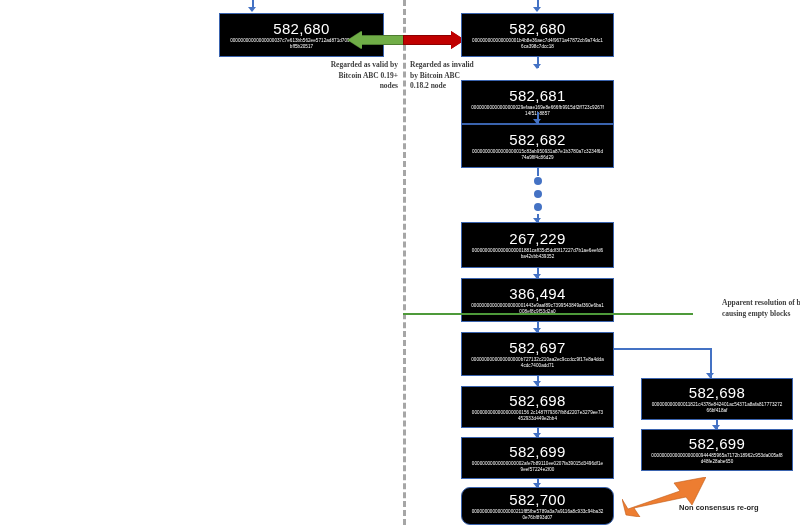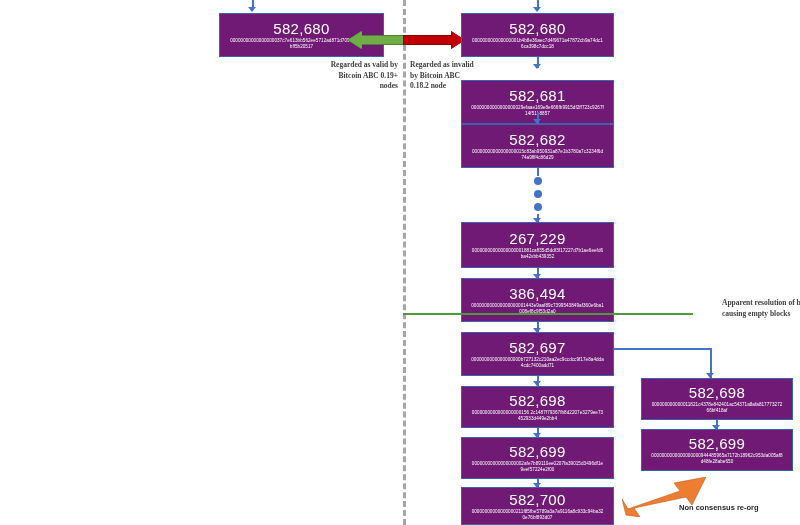--- a/index.html
+++ b/index.html
@@ -8,21 +8,21 @@
     background:#ffffff;
     font-family:"Liberation Sans", sans-serif;
     position:relative;
     overflow:hidden;
   }
   #canvas{position:absolute;left:0;top:0;width:800px;height:525px;}
 
   
   .block{
     position:absolute;
-    background:#701a75;
+    background:#000000;
     border:1px solid #3A63AE;
     color:#ffffff;
     text-align:center;
     box-sizing:border-box;
     display:flex;
     flex-direction:column;
     align-items:center;
     justify-content:center;
     padding:2px 3px;
   }
@@ -218,21 +218,21 @@
 <div class="vline" style="left:537px;top:428px;height:9px;"></div>
 <div class="arrowhead" style="left:533px;top:433px;"></div>
 
 <div class="block" style="left:461px;top:437px;width:153px;height:42px;">
   <div class="height">582,699</div>
   <div class="hash">00000000000000000002afe7b89110ee0207fa39015d3496df1e9eef57224e2f00</div>
 </div>
 <div class="vline" style="left:537px;top:479px;height:8px;"></div>
 <div class="arrowhead" style="left:533px;top:483px;"></div>
 
-<div class="block" style="left:461px;top:487px;width:153px;height:38px;">
+<div class="block" style="left:461px;top:487px;width:153px;height:38px;border-radius:9px;">
   <div class="height">582,700</div>
   <div class="hash">00000000000000000211f85fbe5789a3a7a9116a8c933c94ba320e76bf893d07</div>
 </div>
 
 <div class="block" style="left:641px;top:378px;width:152px;height:42px;">
   <div class="height">582,698</div>
   <div class="hash">000000000000011821c4378e842401ac54371a8afa81777327266bf418af</div>
 </div>
 <div class="vline" style="left:716px;top:420px;height:9px;"></div>
 <div class="arrowhead" style="left:712px;top:425px;"></div>

